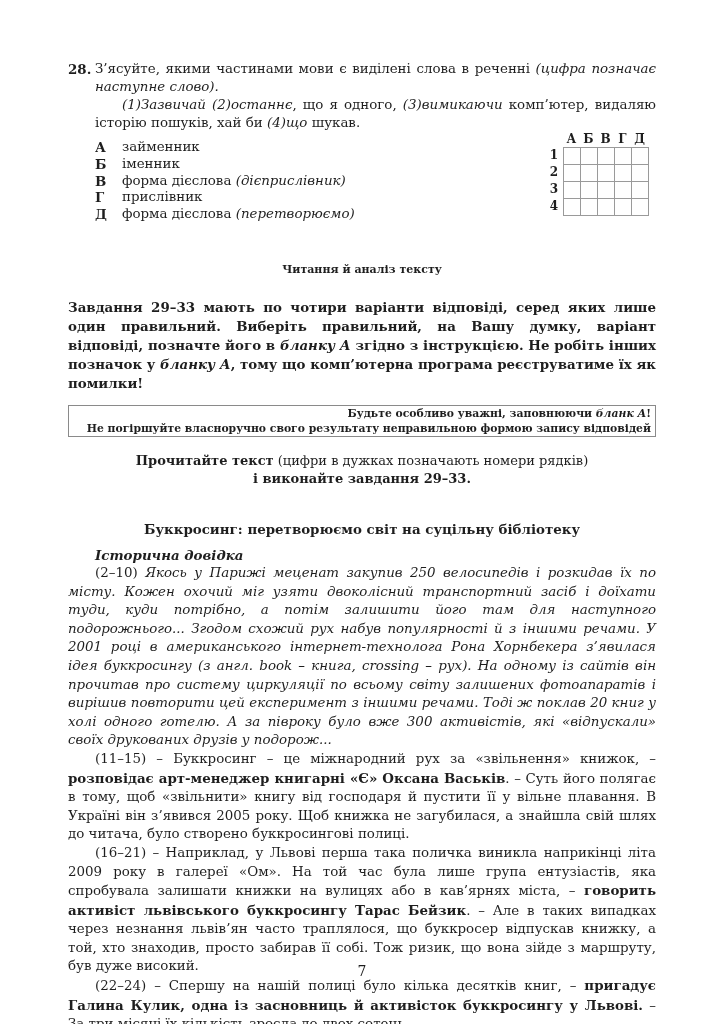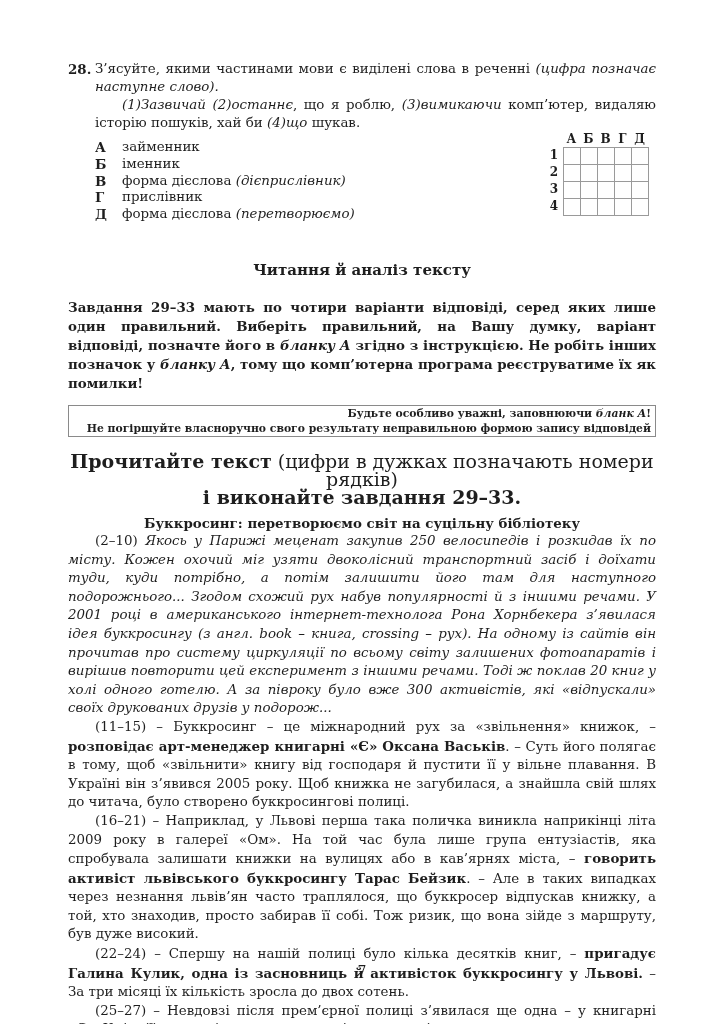--- a/index.html
+++ b/index.html
@@ -18,42 +18,42 @@
   .opt { display: flex; height: 16.8px; line-height: 16.8px; }
   .opt-letter { width: 27px; font-weight: bold; }
   .grid-wrap { position: absolute; left: 468px; top: -8px; }
   .grid-head { display: flex; padding-left: 27px; height: 16px; line-height: 16px; font-weight: bold; font-size: 12px; }
   .grid-head span { width: 17px; text-align: center; }
   .grid-row { display: flex; height: 17px; }
   .grid-row .rn { width: 22px; text-align: right; padding-right: 5px; font-weight: bold; font-size: 12px; line-height: 17px; }
   .cell { width: 16px; height: 16px; border-left: 1px solid #9a9a9a; border-top: 1px solid #9a9a9a; }
   .cell.last { border-right: 1px solid #9a9a9a; }
   .grid-row.last .cell { border-bottom: 1px solid #9a9a9a; }
-  .section-title { text-align: center; font-weight: bold; margin-top: 32px; font-size: 15px; }
+  .section-title { text-align: center; font-weight: bold; margin-top: 32px; font-size: 11px; }
   .instr { margin-top: 19px; font-weight: bold; text-align: justify; font-size: 13.4px; line-height: 19px; }
   .notice { margin-top: 12px; border: 1.5px solid #8a8a8a; text-align: right; font-weight: bold; font-size: 10.8px; line-height: 15px; padding: 0 4px; }
-  .read-instr { margin-top: 15px; text-align: center; font-size: 19px; line-height: 18px; }
-  .text-title { margin-top: 8px; text-align: center; font-weight: bold; font-size: 13.4px; }
+  .read-instr { margin-top: 15px; text-align: center; font-size: 13px; line-height: 18px; }
+  .text-title { margin-top: 32px; text-align: center; font-weight: bold; font-size: 13.4px; }
   .hist-title { margin-top: 8px; padding-left: 27px; font-weight: bold; font-style: italic; }
   .para { text-align: justify; text-indent: 27px; line-height: 18.6px; }
   .para.it { font-style: italic; }
   .ln { font-style: normal; margin-top: 13px; }
   .page-num { position: absolute; top: 963px; left: 0; width: 724px; text-align: center; font-size: 14px; }
 </style>
 </head>
 <body>
 
 <div class="page">
 
   <div class="q">
     <span class="q-num">28.</span>
     <span><span>З’ясуйте, якими частинами мови є виділені слова в реченні </span><i>(цифра позначає наступне слово).</i></span>
     <div class="indent">
       <i>(1)Зазвичай</i>
-      <i>(2)останнє</i><span>, що я роблю, </span><i>(3)вимикаючи</i><span> комп’ютер, видаляю історію пошуків, хай би </span><i>(4)що</i><span> шукав.</span>
+      <i>(2)останнє</i><span>, що я одного, </span><i>(3)вимикаючи</i><span> комп’ютер, видаляю історію пошуків, хай би </span><i>(4)що</i><span> шукав.</span>
     </div>
   </div>
 
   <div class="opts">
     <div class="opt">
       <span class="opt-letter">А</span>
       <span><span>займенник</span><i></i></span>
     </div>
     <div class="opt">
       <span class="opt-letter">Б</span>
@@ -124,20 +124,21 @@
     <div>Не погіршуйте власноручно свого результату неправильною формою запису відповідей</div>
   </div>
 
   <div class="read-instr">
     <div><b>Прочитайте текст</b><span> (цифри в дужках позначають номери рядків)</span></div>
     <div><b>і виконайте завдання 29–33.</b></div>
   </div>
 
   <div class="text-title">Буккросинг: перетворюємо світ на суцільну бібліотеку</div>
 
+  <div class="hist-title">Історична довідка</div>
 
   <div class="para it"><span class="ln">(2–10) </span><span>Якось у Парижі меценат закупив 250 велосипедів і розкидав їх по місту. Кожен охочий міг узяти двоколісний транспортний засіб і доїхати туди, куди потрібно, а потім залишити його там для наступного подорожнього... Згодом схожий рух набув популярності й з іншими речами. У 2001 році в американського інтернет-технолога Рона Хорнбекера з’явилася ідея буккросингу (з англ. book – книга, crossing – рух). На одному із сайтів він прочитав про систему циркуляції по всьому світу залишених фотоапаратів і вирішив повторити цей експеримент з іншими речами. Тоді ж поклав 20 книг у холі одного готелю. А за пів­року було вже 300 активістів, які «відпускали» своїх друкованих друзів у подорож...</span></div>
 
   <div class="para"><span>(11–15) – Буккросинг – це міжнародний рух за «звільнення» книжок, – </span><b>розповідає арт-менеджер книгарні «Є» Оксана Васьків</b><span>. – Суть його полягає в тому, щоб «звільнити» книгу від господаря й пустити її у вільне плавання. В Україні він з’явився 2005 року. Щоб книжка не загубилася, а знайшла свій шлях до читача, було створено буккросингові полиці.</span></div>
 
   <div class="para"><span>(16–21) – Наприклад, у Львові перша така поличка виникла наприкінці літа 2009 року в галереї «Ом». На той час була лише група ентузіастів, яка спробувала залишати книжки на вулицях або в кав’ярнях міста, – </span><b>говорить активіст львівського буккросингу Тарас Бейзик</b><span>. – Але в таких випадках через незнання львів’ян часто траплялося, що буккросер відпускав книжку, а той, хто знаходив, просто забирав її собі. Тож ризик, що вона зійде з маршруту, був дуже високий.</span></div>
 
   <div class="para"><span>(22–24) – Спершу на нашій полиці було кілька десятків книг, – </span><b>пригадує Галина Кулик, одна із засновниць й активісток буккросингу у Львові.</b><span> – За три місяці їх кількість зросла до двох сотень.</span></div>
 
   <div class="para"><span>(25–27) – Невдовзі після прем’єрної полиці з’явилася ще одна – у книгарні «Є». Уміст її з часу відкриття крамниці суттєво змінився, – </span></div>

